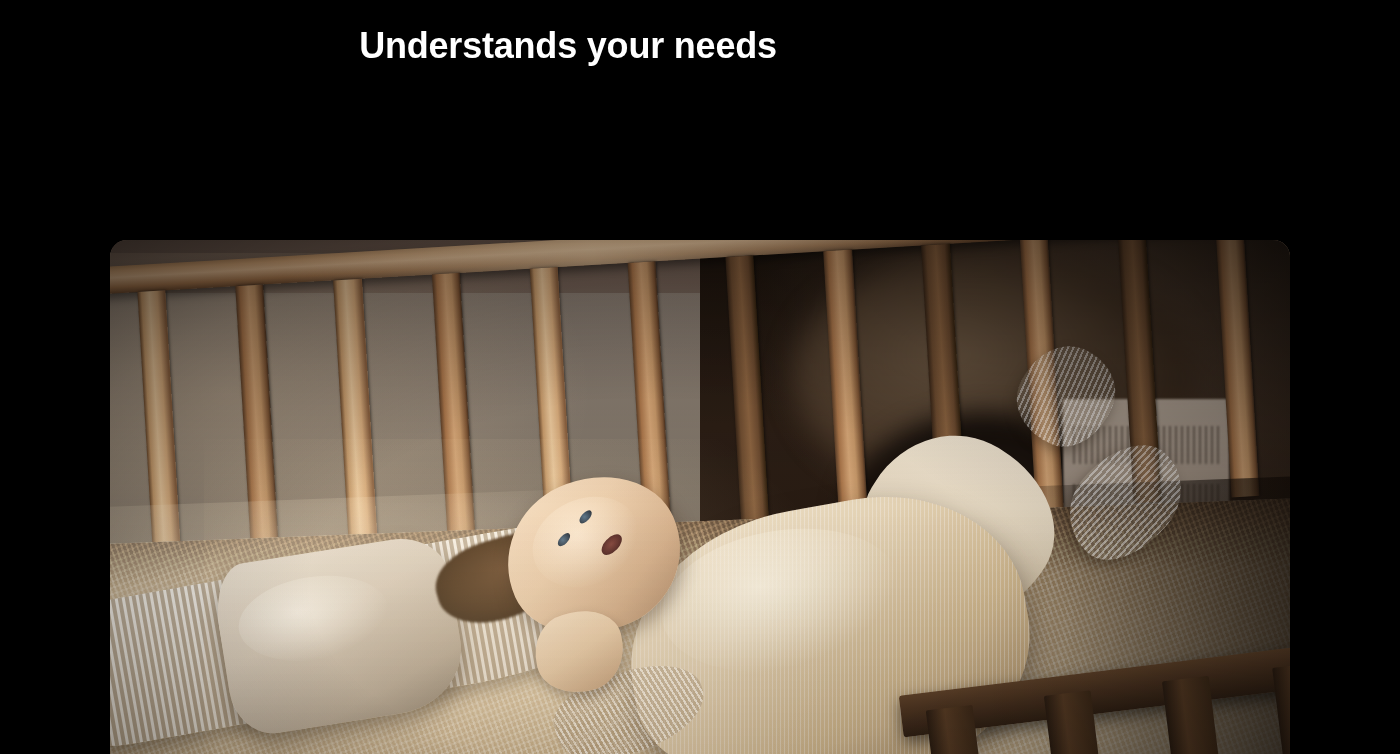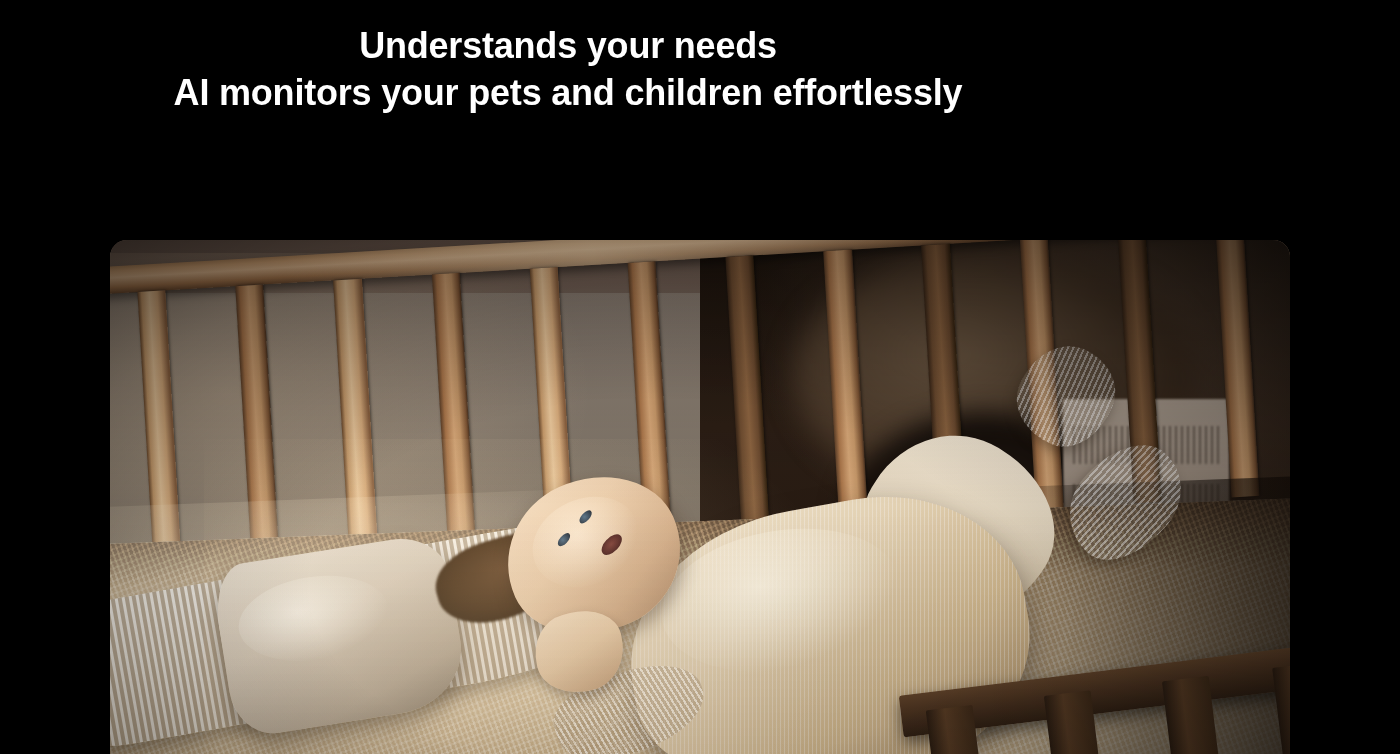--- a/index.html
+++ b/index.html
@@ -394,21 +394,20 @@
     pointer-events: none;
   }
 </style>
 </head>
 <body>
 
 <div class="page">
 
   <div class="headline-block">
     <span class="headline-line">Understands your needs</span>
-    <span class="headline-line">AI monitors your pets and children effortlessly</span>
   </div>
 
   <div class="media-card">
     <div class="photo">
 
       <div class="wall"></div>
       <div class="wall-panel"></div>
       <div class="wall-light"></div>
       <div class="wall-dark"></div>
       <div class="wall-dark-blob"></div>

